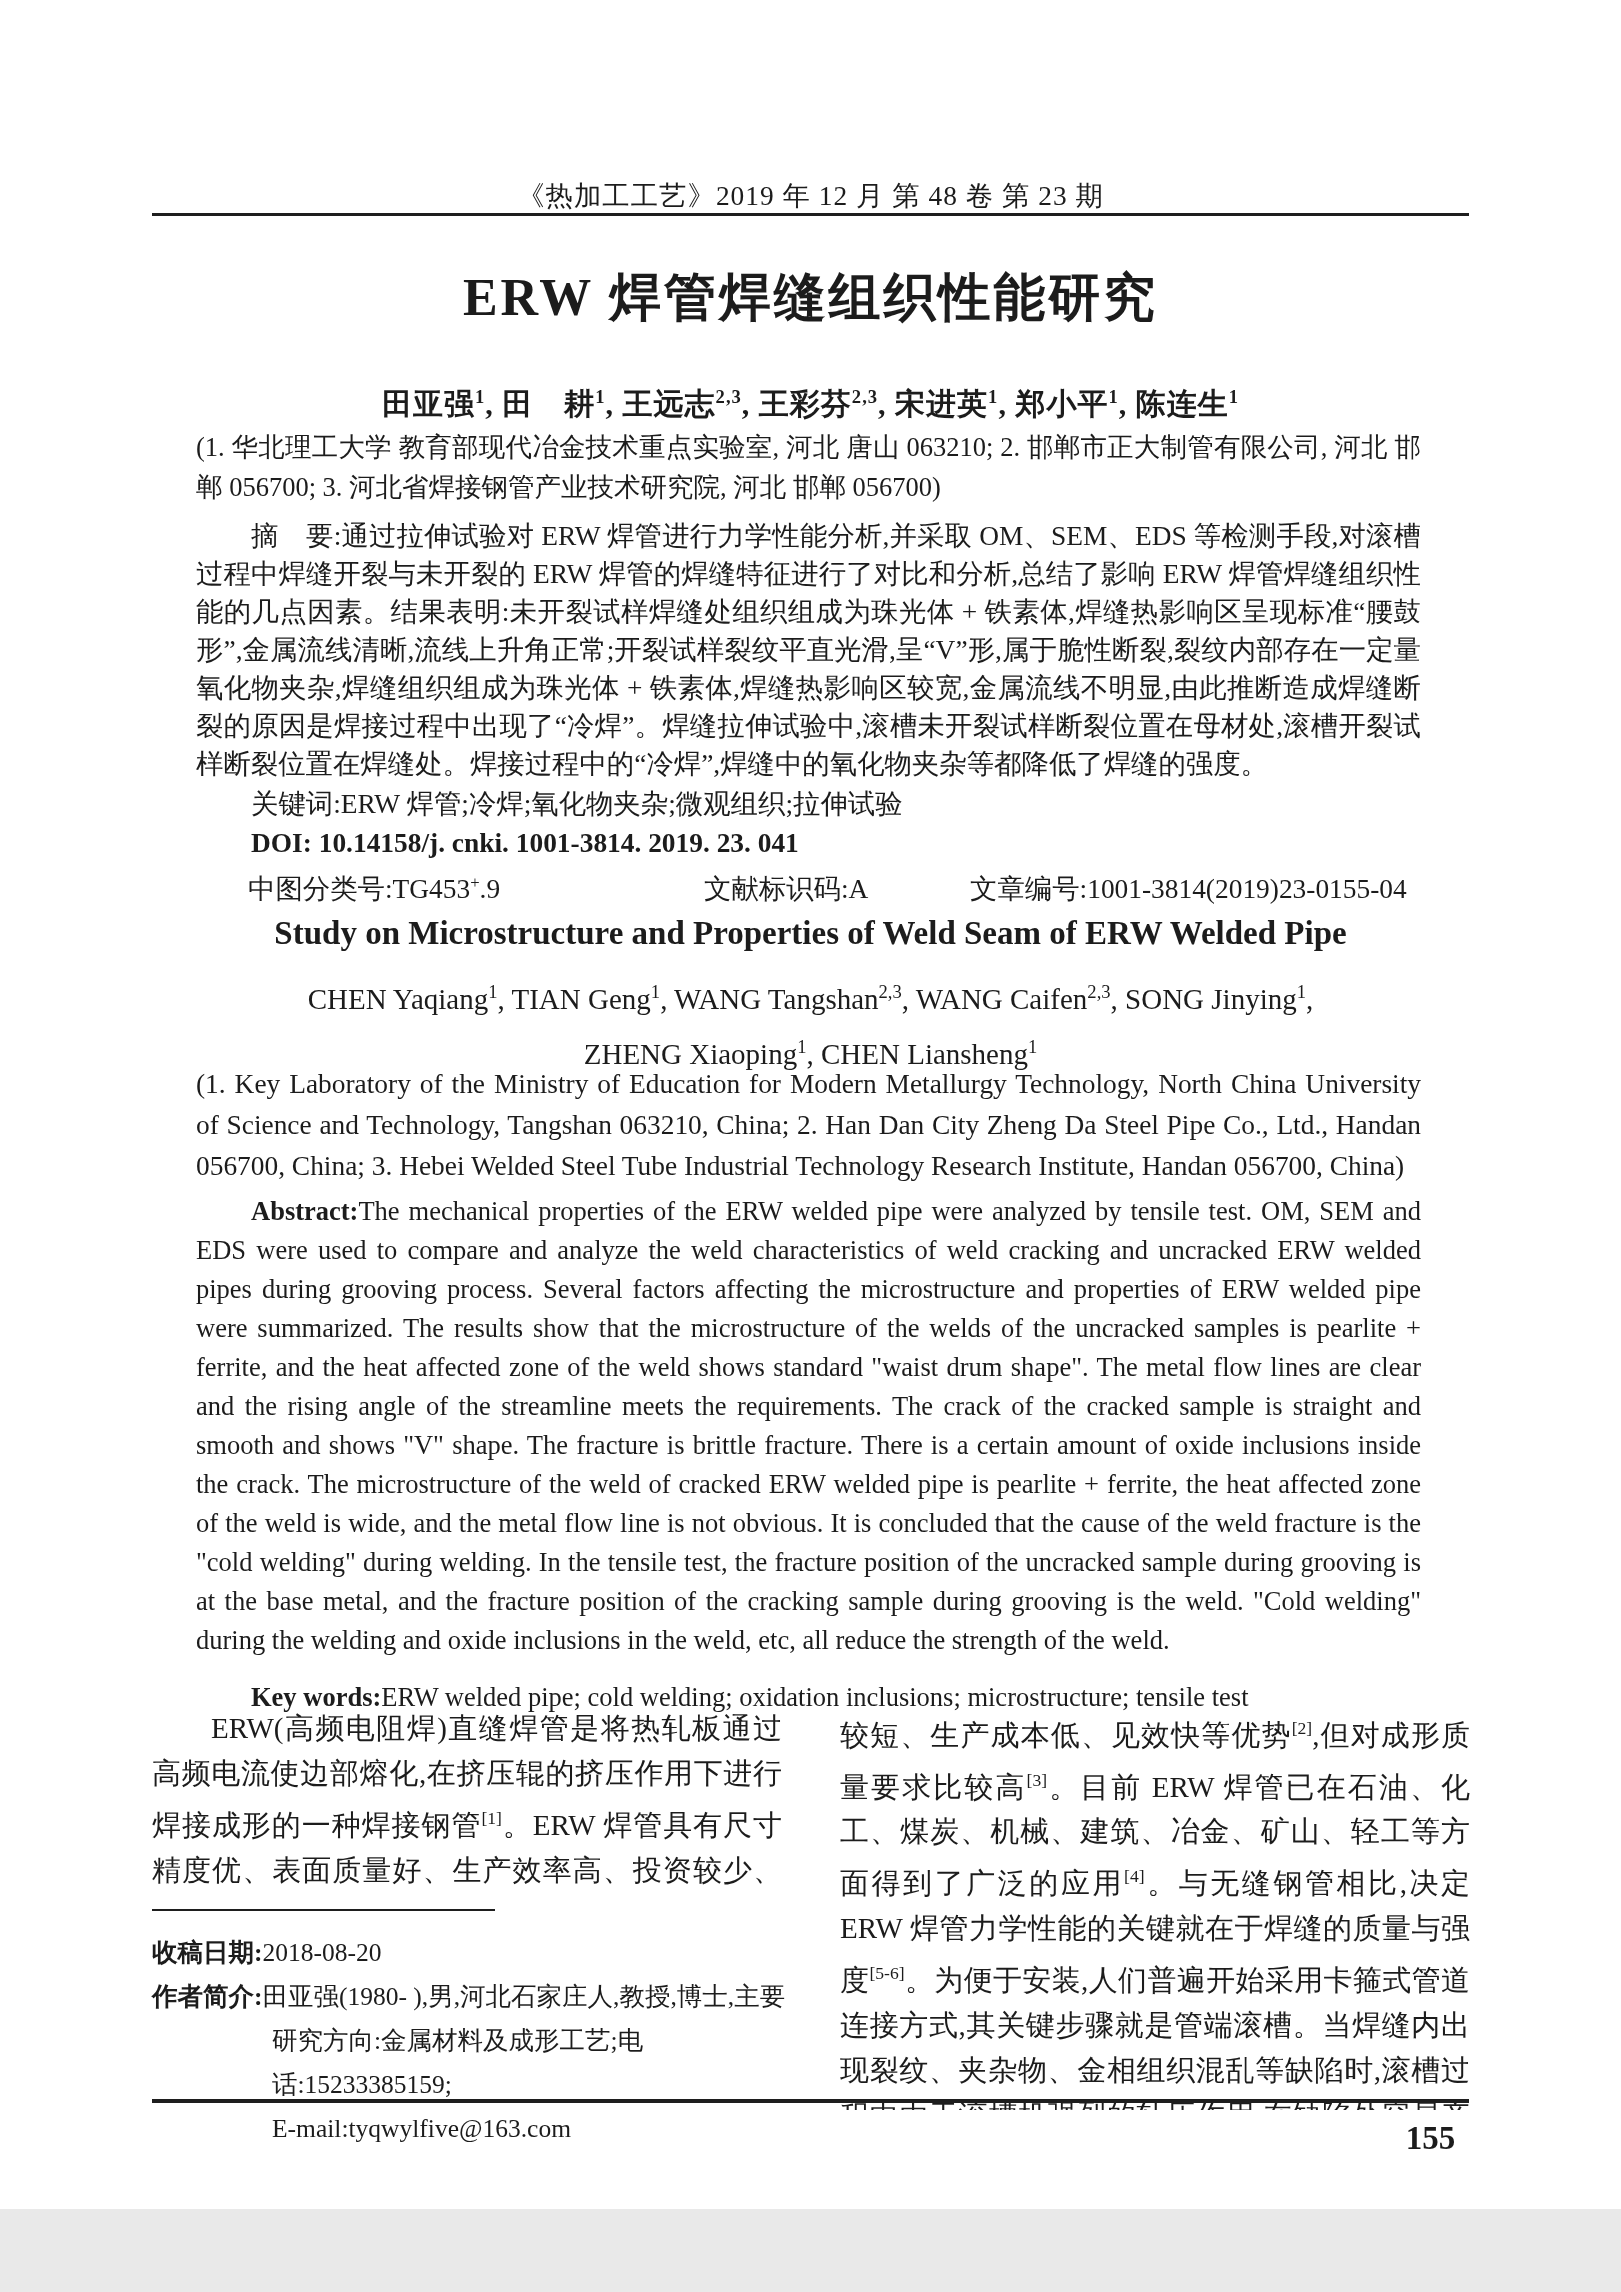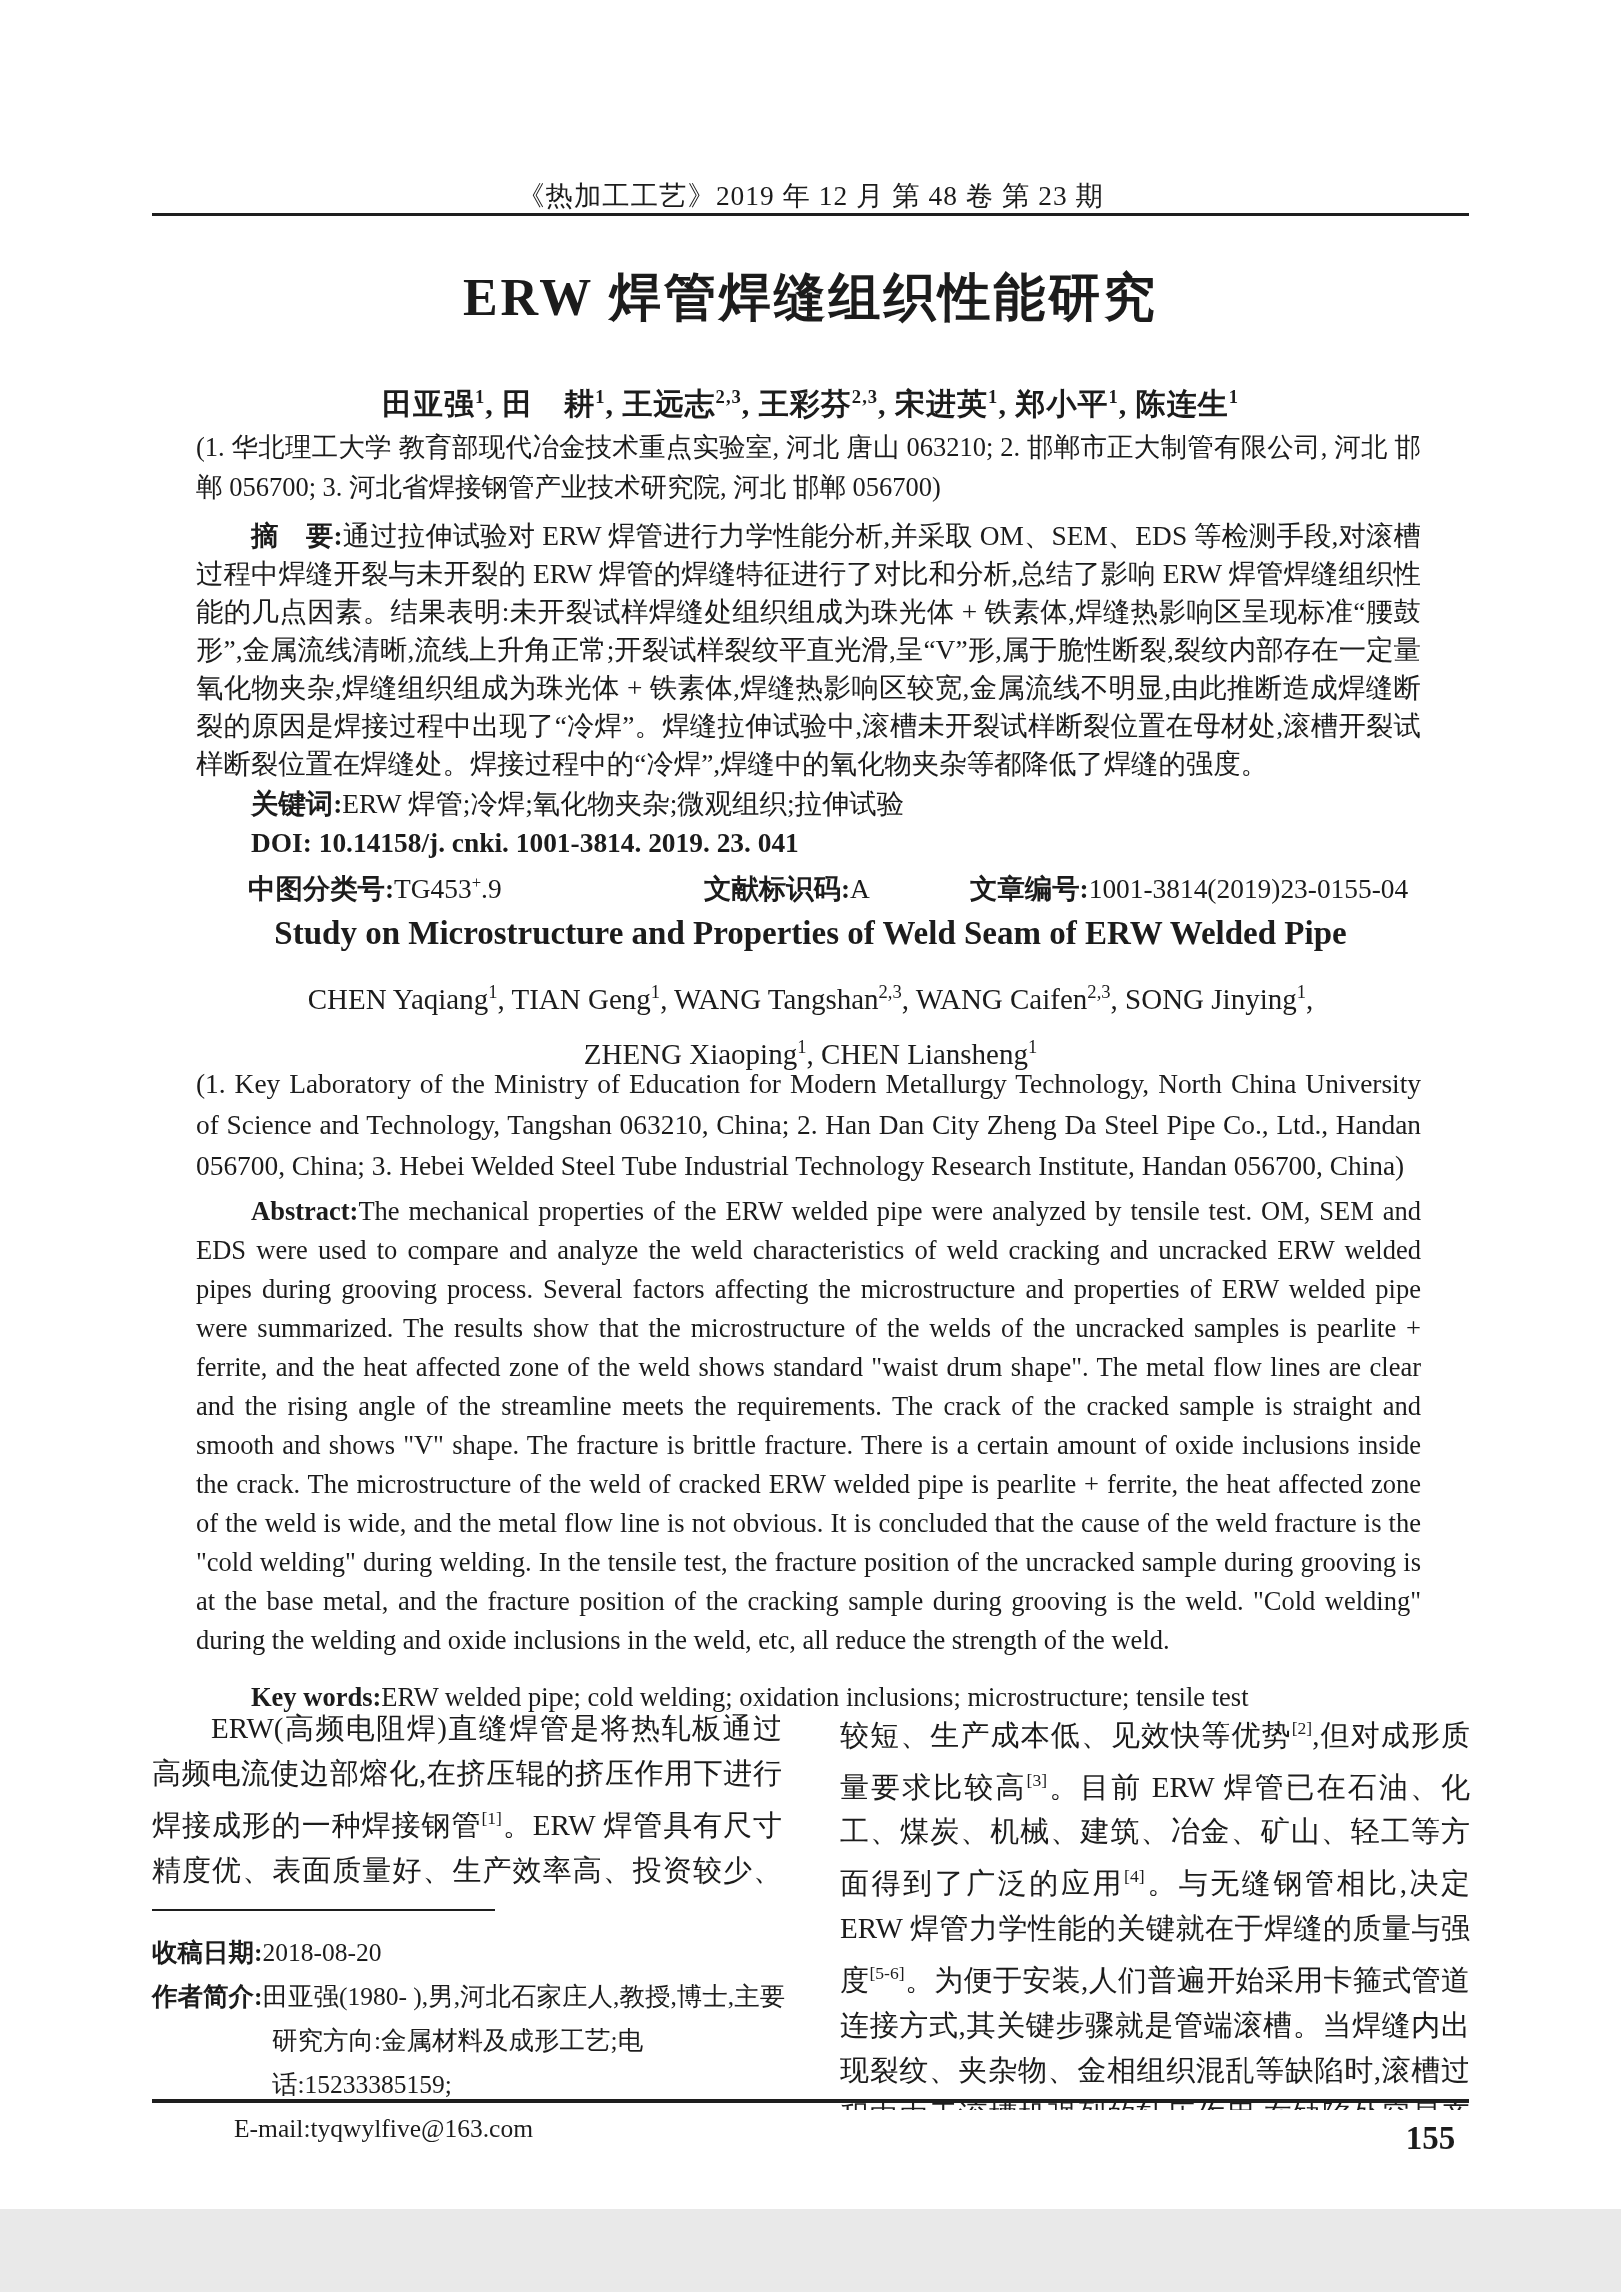--- a/index.html
+++ b/index.html
@@ -20,21 +20,21 @@
   #title-zh { top:263px; font-size:52px; font-weight:bold; letter-spacing:2.9px; }
 
   #authors-zh { top:384px; font-size:30px; font-weight:bold; letter-spacing:1px; }
   #authors-zh sup, #authors-en sup { font-size:18.6px; font-weight:normal; }
   #authors-zh sup { font-weight:bold; }
 
   #affiliation-zh { top:427px; left:196px; width:1225px; font-size:26.5px; line-height:40px; text-align:justify; }
 
   .front-block { left:196px; width:1225px; text-align:justify; }
   #abstract-zh { top:517px; font-size:27.4px; line-height:38px; text-indent:55px; }
-  .zh-label { font-weight:bold;margin-top:23px; }
+  .zh-label { font-weight:normal;margin-top:23px; }
   #keywords-zh { top:786px; font-size:27.4px; text-indent:55px; text-align:left; }
   #doi-line { top:828px; font-size:27.4px; font-weight:bold; text-indent:55px; text-align:left; }
 
   #class-row { top:871px; height:33px; font-size:27.4px; }
   #class-row .seg { position:absolute; white-space:nowrap; }
   #clc-seg { left:52px; }
   #doccode-seg { left:508px; }
   #articleid-seg { left:774px; }
   #clc-seg sup { font-size:16.7px; }
 
@@ -52,21 +52,21 @@
   }
   .body-col .indent { display:inline-block; width:59px; }
   #body-left  { top:1706px; left:152px; width:630px; height:181px; }
   #body-right { top:1706px; left:840px; width:630px; height:404px; }
   .body-col sup { font-size:17.6px; }
 
   #footnote-rule { top:1909px; left:152px; width:343px; height:2px; }
   #footnote { top:1931px; left:152px; width:647px; font-size:25.5px; line-height:44px; text-align:left; }
   #footnote .fn-label { font-weight:bold; }
   #footnote .bio { padding-left:120px; text-indent:-120px; }
-  #footnote .email { margin-left:82px; }
+  #footnote .email { margin-left:120px; }
 
   #rule-bottom { top:2099px; left:152px; width:1317px; height:3.9px; }
   #page-number { top:2120px; left:152px; width:1317px; text-align:right; padding-right:13.7px;
                  font-size:33px; font-weight:bold; }
 
   #footer { top:2245px; left:15.7px; width:1598px; font-size:28px; color:#0369a1; white-space:nowrap; }
   #footer .url { margin-left:41px; }
 </style>
 </head>
 <body>

